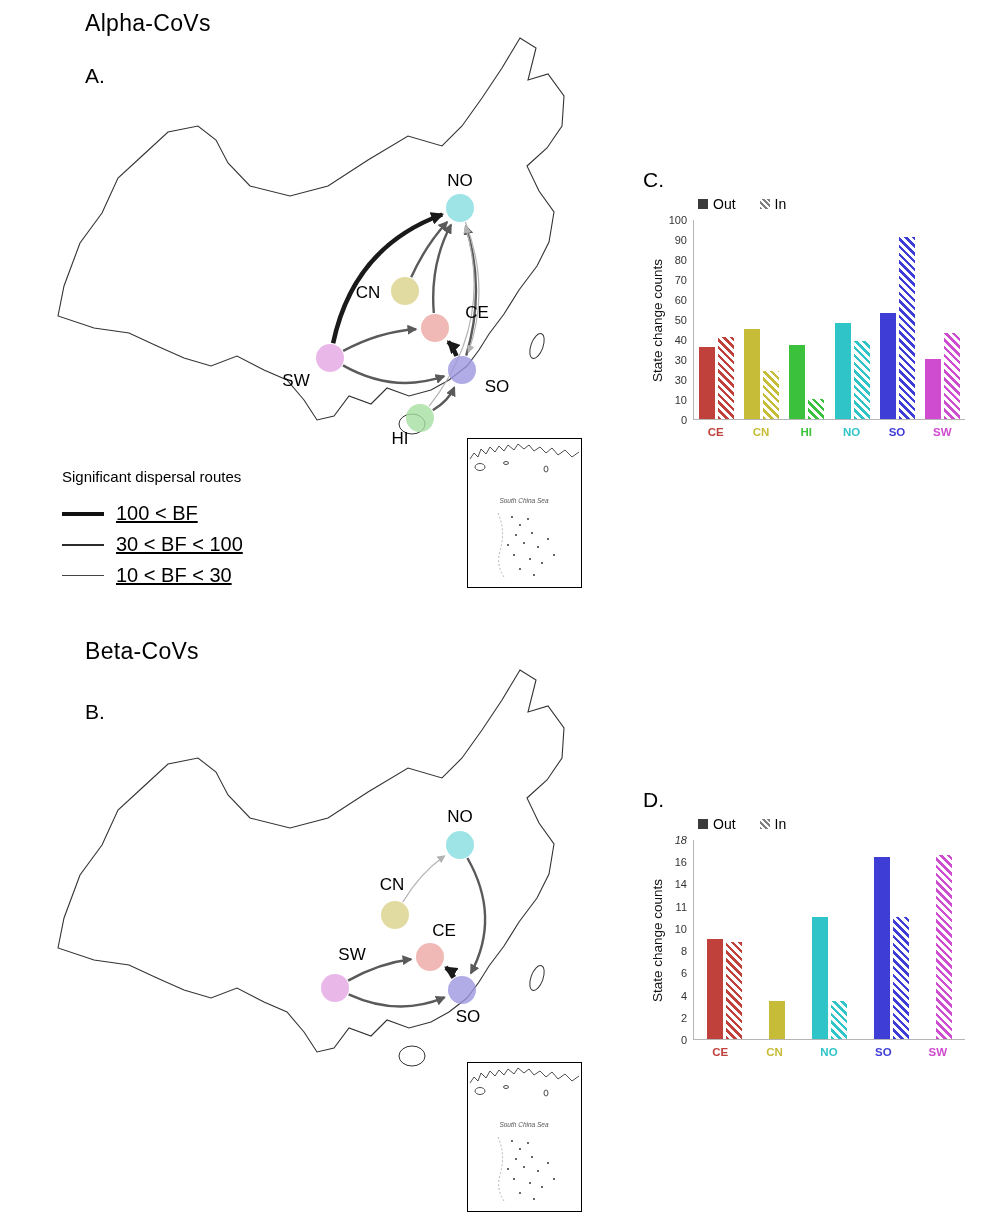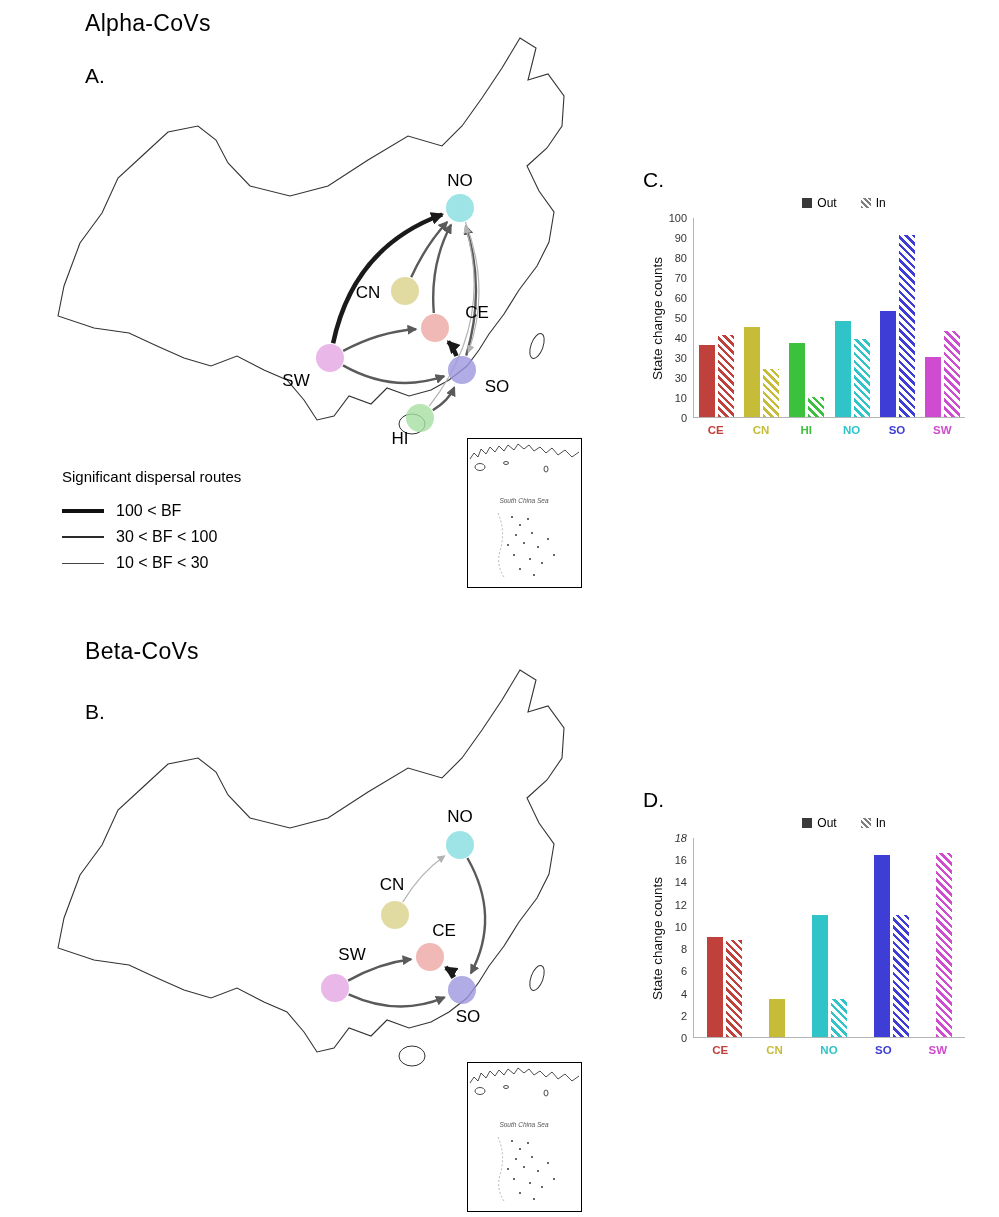--- a/index.html
+++ b/index.html
@@ -10,27 +10,27 @@
 
   .map { position:absolute; width:600px; height:440px; }
 
   .legend-box { position:absolute; left:62px; top:468px; width:240px; }
   .legend-title { font-size:15px; margin-bottom:17px; }
   .legend-row { display:flex; align-items:center; gap:12px; margin:8px 0; }
   .legend-line { width:42px; height:0; }
   .lw-high { border-top:4px solid #111; }
   .lw-mid  { border-top:2.5px solid #2b2b2b; }
   .lw-low  { border-top:1px solid #444; }
-  .legend-label { font-size:16px; }
+  .legend-label { font-size:20px;text-decoration:underline; }
 
   .inset { position:absolute; width:113px; height:148px; border:1px solid #000; background:#fff; }
   .inset svg { width:100%; height:100%; display:block; }
 
   .chart { position:absolute; width:340px; }
-  .chart-legend { display:flex; gap:24px; justify-content:center; font-size:12px; margin-bottom:8px; margin-left:48px; }
+  .chart-legend { display:flex; gap:24px; font-size:14px; margin-bottom:8px; margin-left:48px; }
   .lg-item { display:flex; align-items:center; gap:5px; }
   .swatch { width:10px; height:10px; display:inline-block; }
   .swatch.solid { background:#3a3a3a; }
   .swatch.hatched { background:repeating-linear-gradient(45deg,#808080 0 2px,#ffffff 2px 4px); }
   .chart-body { display:flex; }
   .y-label { writing-mode:vertical-rl; transform:rotate(180deg); font-size:13.5px; height:200px; display:flex; align-items:center; justify-content:center; color:#111; }
   .y-ticks { position:relative; width:28px; height:200px; font-size:11px; color:#333; }
   .ytick { position:absolute; right:6px; }
   .plot { position:relative; display:flex; align-items:flex-end; justify-content:space-around; width:272px; height:200px; border-left:1px solid #b5b5b5; border-bottom:1px solid #b5b5b5; box-sizing:border-box; }
   .bar-group { display:flex; align-items:flex-end; gap:3px; }
@@ -242,21 +242,21 @@
       </div>
     <div class="chart-body">
       <div class="y-label">State change counts</div>
       <div class="y-ticks">
           <div class="ytick" style="bottom: -6px;">0</div>
           <div class="ytick" style="bottom: 16.2222px;">2</div>
           <div class="ytick" style="bottom: 38.4444px;">4</div>
           <div class="ytick" style="bottom: 60.6667px;">6</div>
           <div class="ytick" style="bottom: 82.8889px;">8</div>
           <div class="ytick" style="bottom: 105.111px;">10</div>
-          <div class="ytick" style="bottom: 127.333px;">12</div>
+          <div class="ytick" style="bottom: 127.333px;">11</div>
           <div class="ytick" style="bottom: 149.556px;">14</div>
           <div class="ytick" style="bottom: 171.778px;">16</div>
           <div class="ytick" style="bottom: 194px; font-style: italic;">18</div>
         </div>
       <div>
         <div class="plot">
             <div class="bar-group">
               <div class="bar" style="height: 100px; background: rgb(192, 64, 60);"></div>
               <div class="bar" style="height: 96.6667px; background: repeating-linear-gradient(45deg, rgb(192, 64, 60) 0px, rgb(192, 64, 60) 2.5px, rgb(255, 255, 255) 2.5px, rgb(255, 255, 255) 5.5px);"></div>
             </div>

